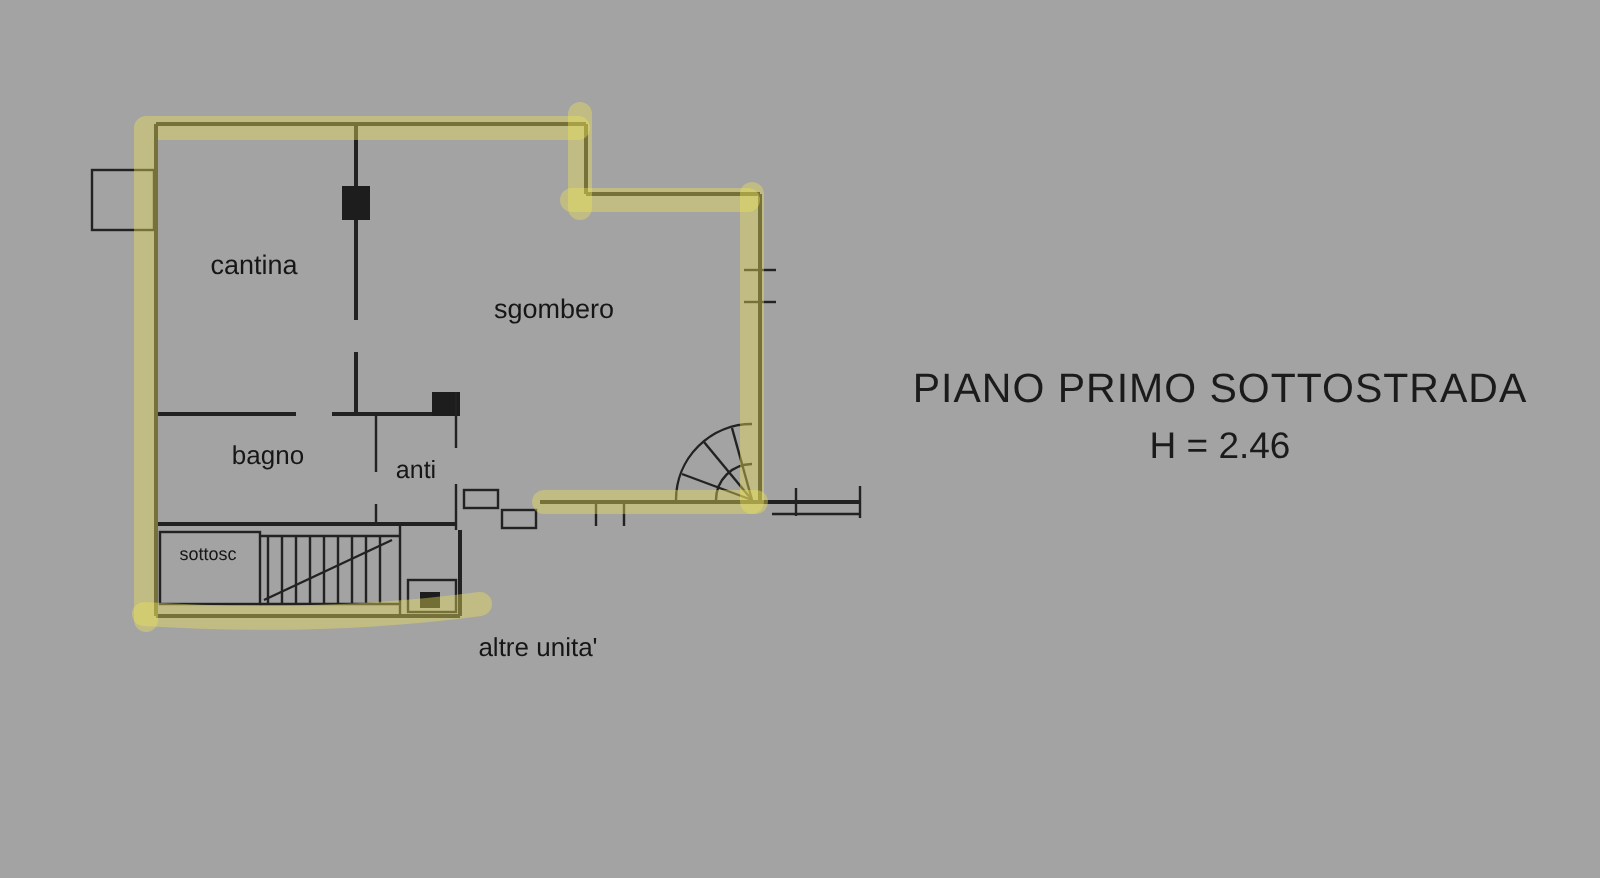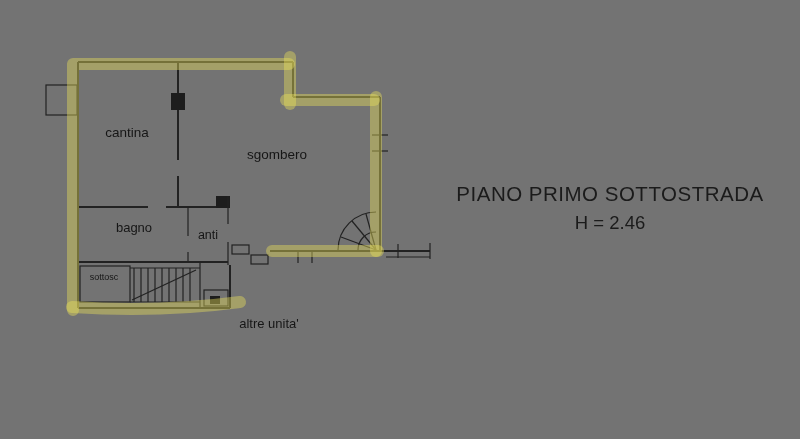--- a/index.html
+++ b/index.html
@@ -5,21 +5,21 @@
   html, body {
     margin: 0;
     padding: 0;
     background: #ffffff;
     font-family: "Liberation Sans", sans-serif;
   }
   .page {
     position: relative;
     width: 800px;
     height: 439px;
-    background: #737373;
+    background: #a3a3a3;
     overflow: hidden;
   }
   svg { display: block; }
   .wall { stroke: #222222; fill: none; }
   .wall-thick { stroke-width: 2; }
   .wall-thin { stroke-width: 1.2; }
   .pillar { fill: #1d1d1d; stroke: none; }
   .highlight { stroke: #e9e05a; stroke-opacity: 0.42; fill: none;
                stroke-linecap: round; stroke-linejoin: round; }
   .room-label { fill: #161616; }

